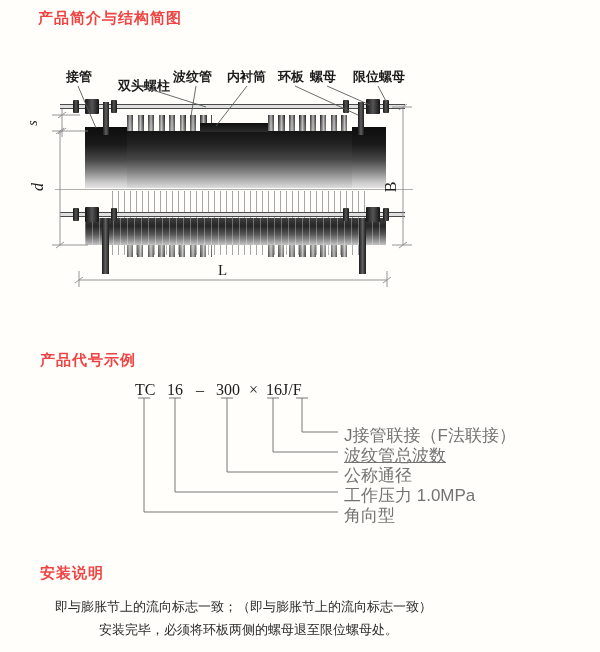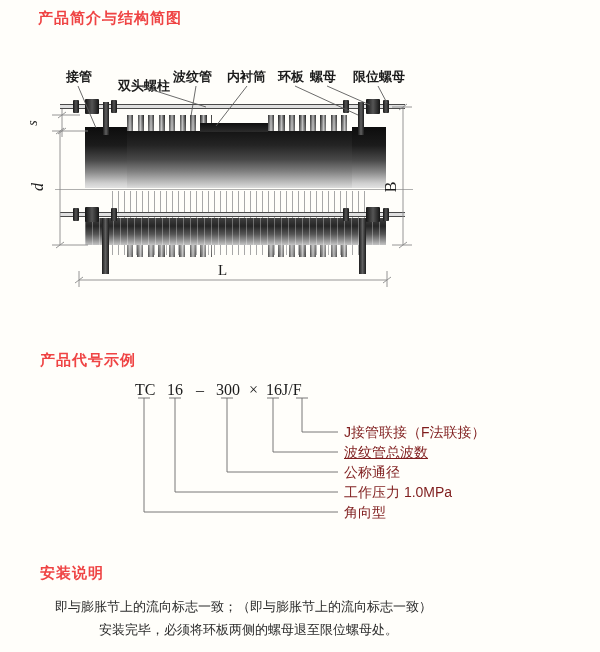--- a/index.html
+++ b/index.html
@@ -30,21 +30,21 @@
           #7d7d7d 70%,#b3b3b3 87%,#dcdcdc 100%);}
   .liner-cap{position:absolute;background:linear-gradient(180deg,#0f0f0f,#2c2c2c);}
   .hatch{position:absolute;background:repeating-linear-gradient(90deg,#a8a8a8 0 1px,rgba(0,0,0,0) 1px 6px);}
   .body-low{position:absolute;background:
         repeating-linear-gradient(90deg,rgba(255,255,255,.3) 0 1px,rgba(255,255,255,0) 1px 7px),
         linear-gradient(180deg,#3f3f3f 0%,#262626 30%,#555 60%,#909090 82%,#c4c4c4 100%);}
   .ovl{position:absolute;left:0;top:0;pointer-events:none;}
   
   .codefig{position:absolute;left:0;top:378px;width:600px;height:165px;}
   .codeseg{position:absolute;top:3px;font-family:"Liberation Serif",serif;font-size:16px;color:#1c1c1c;}
-  .anno{position:absolute;left:344px;font-size:14px;color:#7f1d1d;white-space:nowrap;}
+  .anno{position:absolute;left:344px;font-size:17px;color:#737373;white-space:nowrap;}
   
   .bodytext{position:absolute;left:55px;font-size:13px;color:#2b2b2b;white-space:nowrap;}
 </style>
 </head>
 <body>
 
 <div class="page">
 
   <div class="heading" style="left:38px;top:9px;">产品简介与结构简图</div>
 

